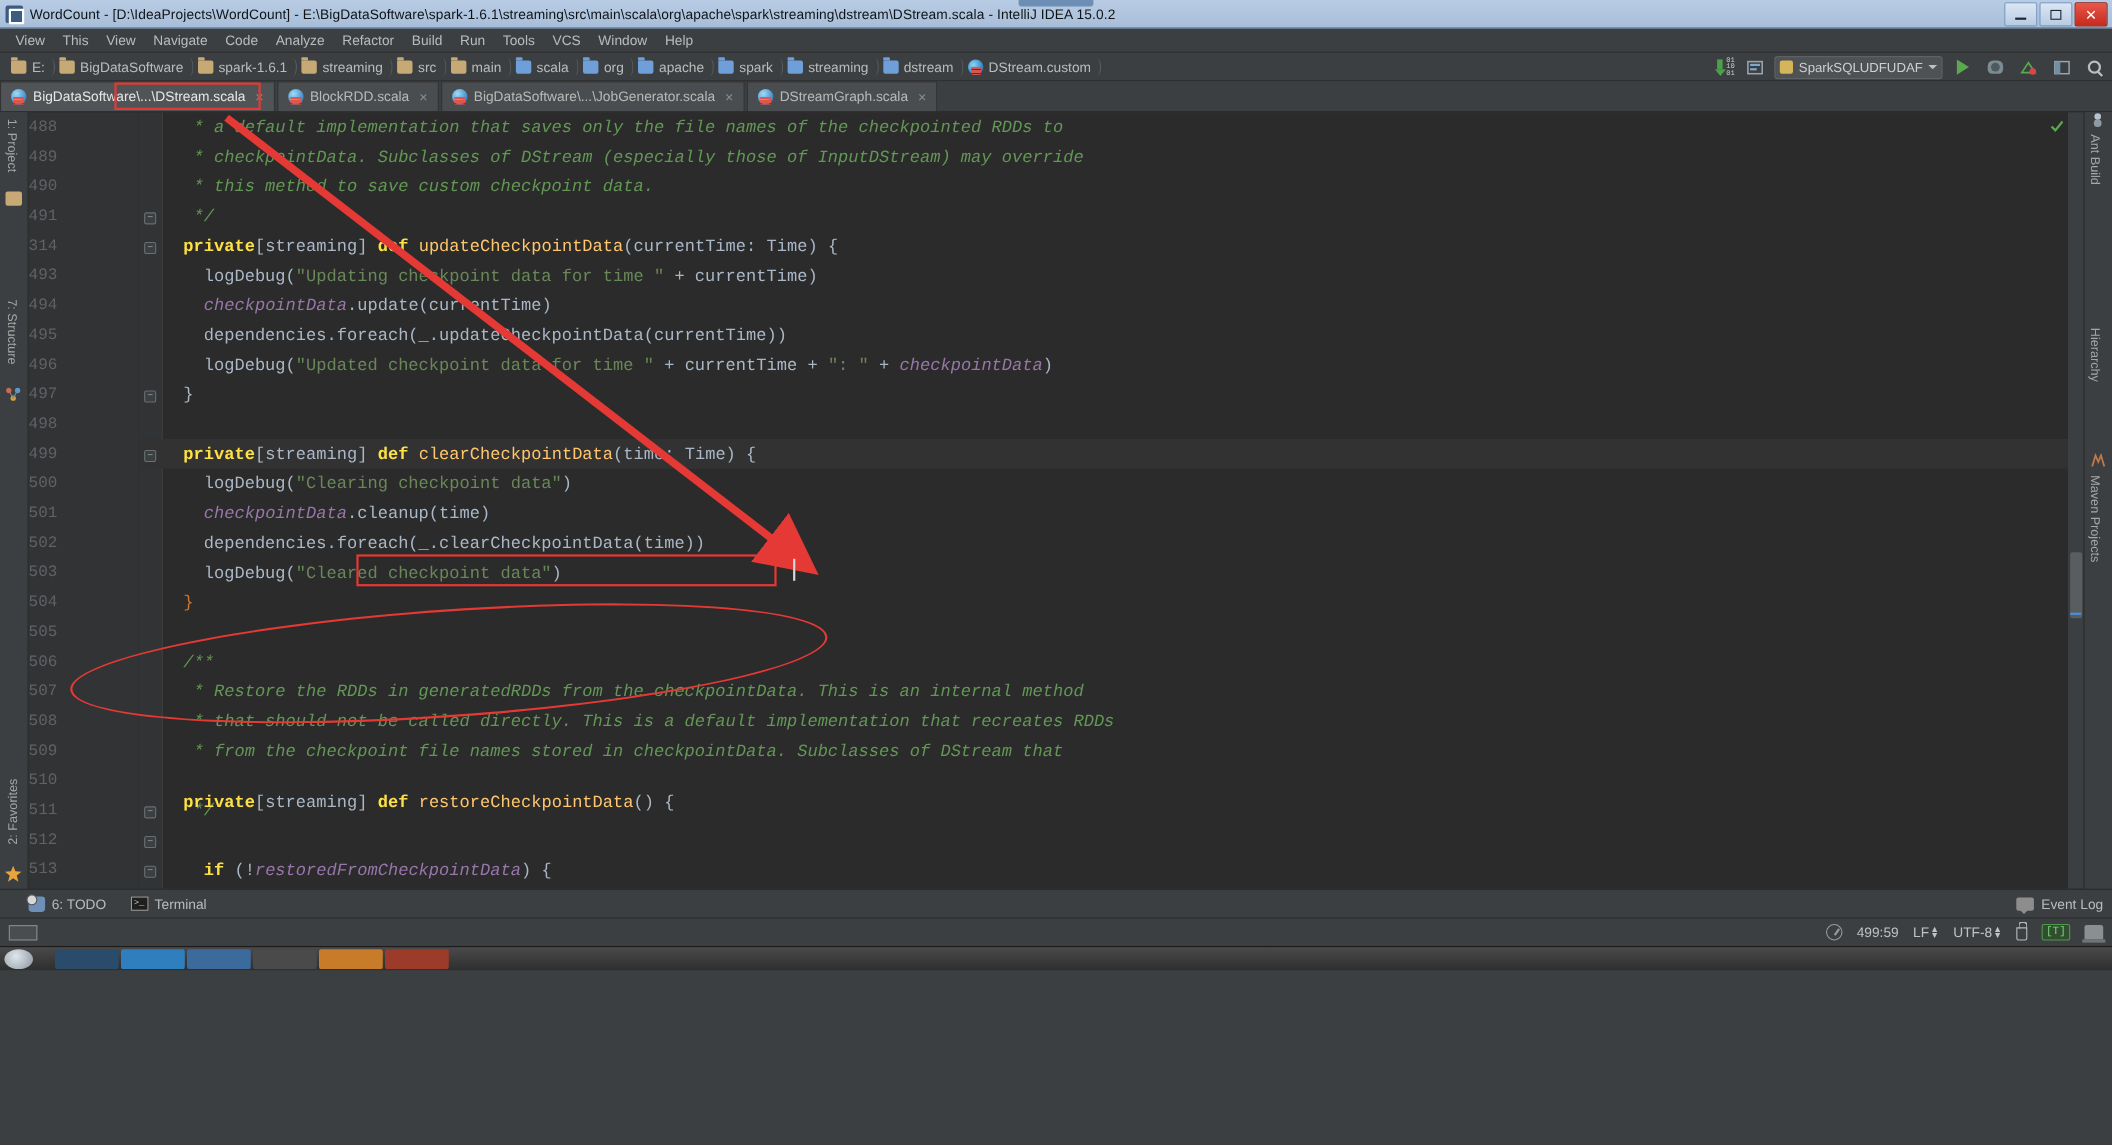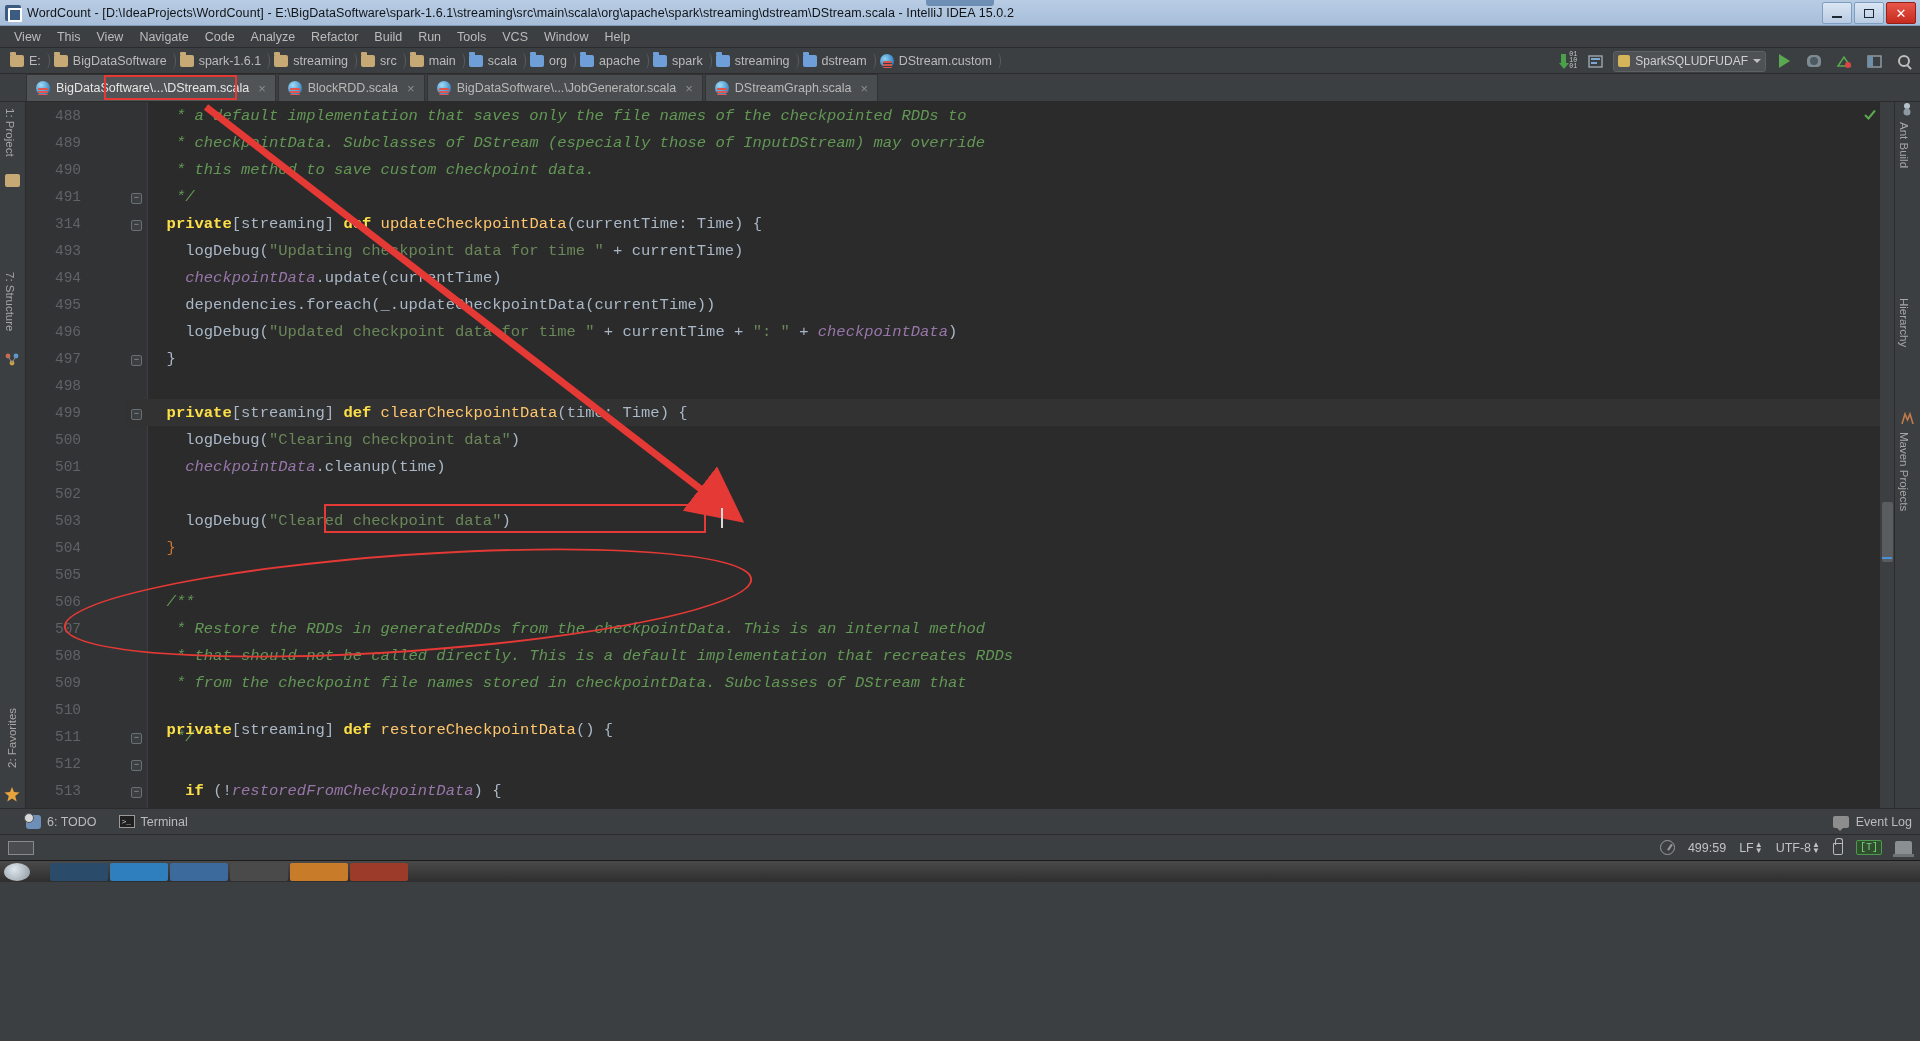--- a/index.html
+++ b/index.html
@@ -68,21 +68,21 @@
     border-top:4px solid #c0c0c0;}
   .tri-run{ width:0;height:0;border-left:11px solid #5aa84f;border-top:7px solid transparent;
     border-bottom:7px solid transparent;}
   .bug{ width:14px;height:12px;background:#7d8b92;border-radius:5px 5px 4px 4px; position:relative;}
   .bug:after{content:"";position:absolute;left:3px;top:2px;width:8px;height:8px;background:#4e5a61;border-radius:4px;}
   .magnif{ width:12px;height:12px;border:2px solid #bdbdbd;border-radius:50%; position:relative;}
   .magnif:after{content:"";position:absolute;right:-4px;bottom:-3px;width:6px;height:2px;background:#bdbdbd;transform:rotate(45deg);}
 
   
   .tabbar{ height:28px; background:#3c3f41; display:flex; align-items:flex-end;
-    padding-left:26px; border-bottom:1px solid #2b2b2b;}
+    border-bottom:1px solid #2b2b2b;}
   .tab{ height:27px; display:flex; align-items:center; gap:6px; padding:0 9px;
     font-size:12.5px; color:#b9b9b9; background:#4a4d4f; border:1px solid #313335;
     border-bottom:none; margin-right:2px; position:relative; white-space:nowrap;}
   .tab.active{ background:#515456; color:#e6e6e6;}
   .tab .cic{ width:14px;height:14px; border-radius:50%; flex:none; position:relative;
     background:radial-gradient(circle at 35% 30%,#9fdcf7,#3a86c4 72%);}
   .tab .cic:after{ content:""; position:absolute; left:2px; bottom:0px; width:10px;height:7px;
     background:repeating-linear-gradient(#e0564f 0 2px,transparent 2px 3.2px); border-radius:1px;}
   .tab .x{ color:#8d8d8d; font-size:13px; margin-left:3px;}
   .tab-redbox{ position:absolute; left:104px; top:1px; width:133px; height:25px;
@@ -95,21 +95,21 @@
   .vlabel{ position:absolute; left:-1px; transform-origin:left top;
     font-size:11.5px; color:#a6a6a6; white-space:nowrap; }
   .vico{ position:absolute; width:15px;height:13px; }
 
   .editor{ flex:1; background:#2b2b2b; position:relative; overflow:hidden;
     font-family:"Liberation Mono","DejaVu Sans Mono",monospace; }
   .gutter{ position:absolute; left:0; top:0; width:100px; height:100%; background:#313335;}
   .foldstrip{ position:absolute; left:100px; top:0; width:22px; height:100%; background:#313335;
     border-right:1px solid #3c3f41;}
   .codearea{ position:absolute; left:122px; top:0; right:0; height:100%; }
-  .ln{ position:absolute; width:84px; text-align:center; font-size:14.5px; color:#606366; }
+  .ln{ position:absolute; width:84px; text-align:left; font-size:14.5px; color:#606366; }
   .cl{ position:absolute; left:0; font-size:15.5px; white-space:pre; color:#a9b7c6; }
   .cur-line{ position:absolute; left:100px; right:0; height:27px; background:#323232; }
   .caret-line{ position:absolute; width:2px; height:20px; background:#d8d8d8; }
 
   .kw{ color:#fde047; font-weight:bold;}
   .kwp{ color:#cc7832;}
   .str{ color:#6a8759;}
   .cmt{ color:#629755; font-style:italic;}
   .fn{ color:#ffc66d;}
   .fld{ color:#9876aa; font-style:italic;}
@@ -368,20 +368,21 @@
         <div class="cl" style="top: 113px;"><span class="plain">  </span><span class="kw">private</span><span class="plain">[</span><span class="plain">streaming</span><span class="plain">] </span><span class="kw">def</span><span class="plain"> </span><span class="fn">updateCheckpointData</span><span class="plain">(currentTime: Time) {</span></div>
         <div class="cl" style="top: 140px;"><span class="plain">    logDebug(</span><span class="str">"Updating checkpoint data for time "</span><span class="plain"> + currentTime)</span></div>
         <div class="cl" style="top: 167px;"><span class="plain">    </span><span class="fld">checkpointData</span><span class="plain">.update(currentTime)</span></div>
         <div class="cl" style="top: 194px;"><span class="plain">    dependencies.foreach(_.updateCheckpointData(currentTime))</span></div>
         <div class="cl" style="top: 221px;"><span class="plain">    logDebug(</span><span class="str">"Updated checkpoint data for time "</span><span class="plain"> + currentTime + </span><span class="str">": "</span><span class="plain"> + </span><span class="fld">checkpointData</span><span class="plain">)</span></div>
         <div class="cl" style="top: 248px;"><span class="plain">  }</span></div>
         <div class="cl" style="top: 275px;"><span class="plain"></span></div>
         <div class="cl" style="top: 302px;"><span class="plain">  </span><span class="kw">private</span><span class="plain">[</span><span class="plain">streaming</span><span class="plain">] </span><span class="kw">def</span><span class="plain"> </span><span class="fn">clearCheckpointData</span><span class="plain">(time: Time) {</span></div>
         <div class="cl" style="top: 329px;"><span class="plain">    logDebug(</span><span class="str">"Clearing checkpoint data"</span><span class="plain">)</span></div>
         <div class="cl" style="top: 356px;"><span class="plain">    </span><span class="fld">checkpointData</span><span class="plain">.cleanup(time)</span></div>
+        <div class="cl" style="top: 383px;"><span class="plain">    dependencies.foreach(_.clearCheckpointData(time))</span></div>
         <div class="cl" style="top: 410px;"><span class="plain">    logDebug(</span><span class="str">"Cleared checkpoint data"</span><span class="plain">)</span></div>
         <div class="cl" style="top: 437px;"><span class="kwp">  }</span></div>
         <div class="cl" style="top: 464px;"><span class="plain"></span></div>
         <div class="cl" style="top: 491px;"><span class="cmt">  /**</span></div>
         <div class="cl" style="top: 518px;"><span class="cmt">   * Restore the RDDs in generatedRDDs from the checkpointData. This is an internal method</span></div>
         <div class="cl" style="top: 545px;"><span class="cmt">   * that should not be called directly. This is a default implementation that recreates RDDs</span></div>
         <div class="cl" style="top: 572px;"><span class="cmt">   * from the checkpoint file names stored in checkpointData. Subclasses of DStream that</span></div>
         <div class="cl" style="top: 626px;"><span class="cmt">   */</span></div>
         <div class="cl" style="top: 619px;"><span class="plain">  </span><span class="kw">private</span><span class="plain">[</span><span class="plain">streaming</span><span class="plain">] </span><span class="kw">def</span><span class="plain"> </span><span class="fn">restoreCheckpointData</span><span class="plain">() {</span></div>
         <div class="cl" style="top: 680px;"><span class="plain">    </span><span class="kw">if</span><span class="plain"> (!</span><span class="fld">restoredFromCheckpointData</span><span class="plain">) {</span></div>

